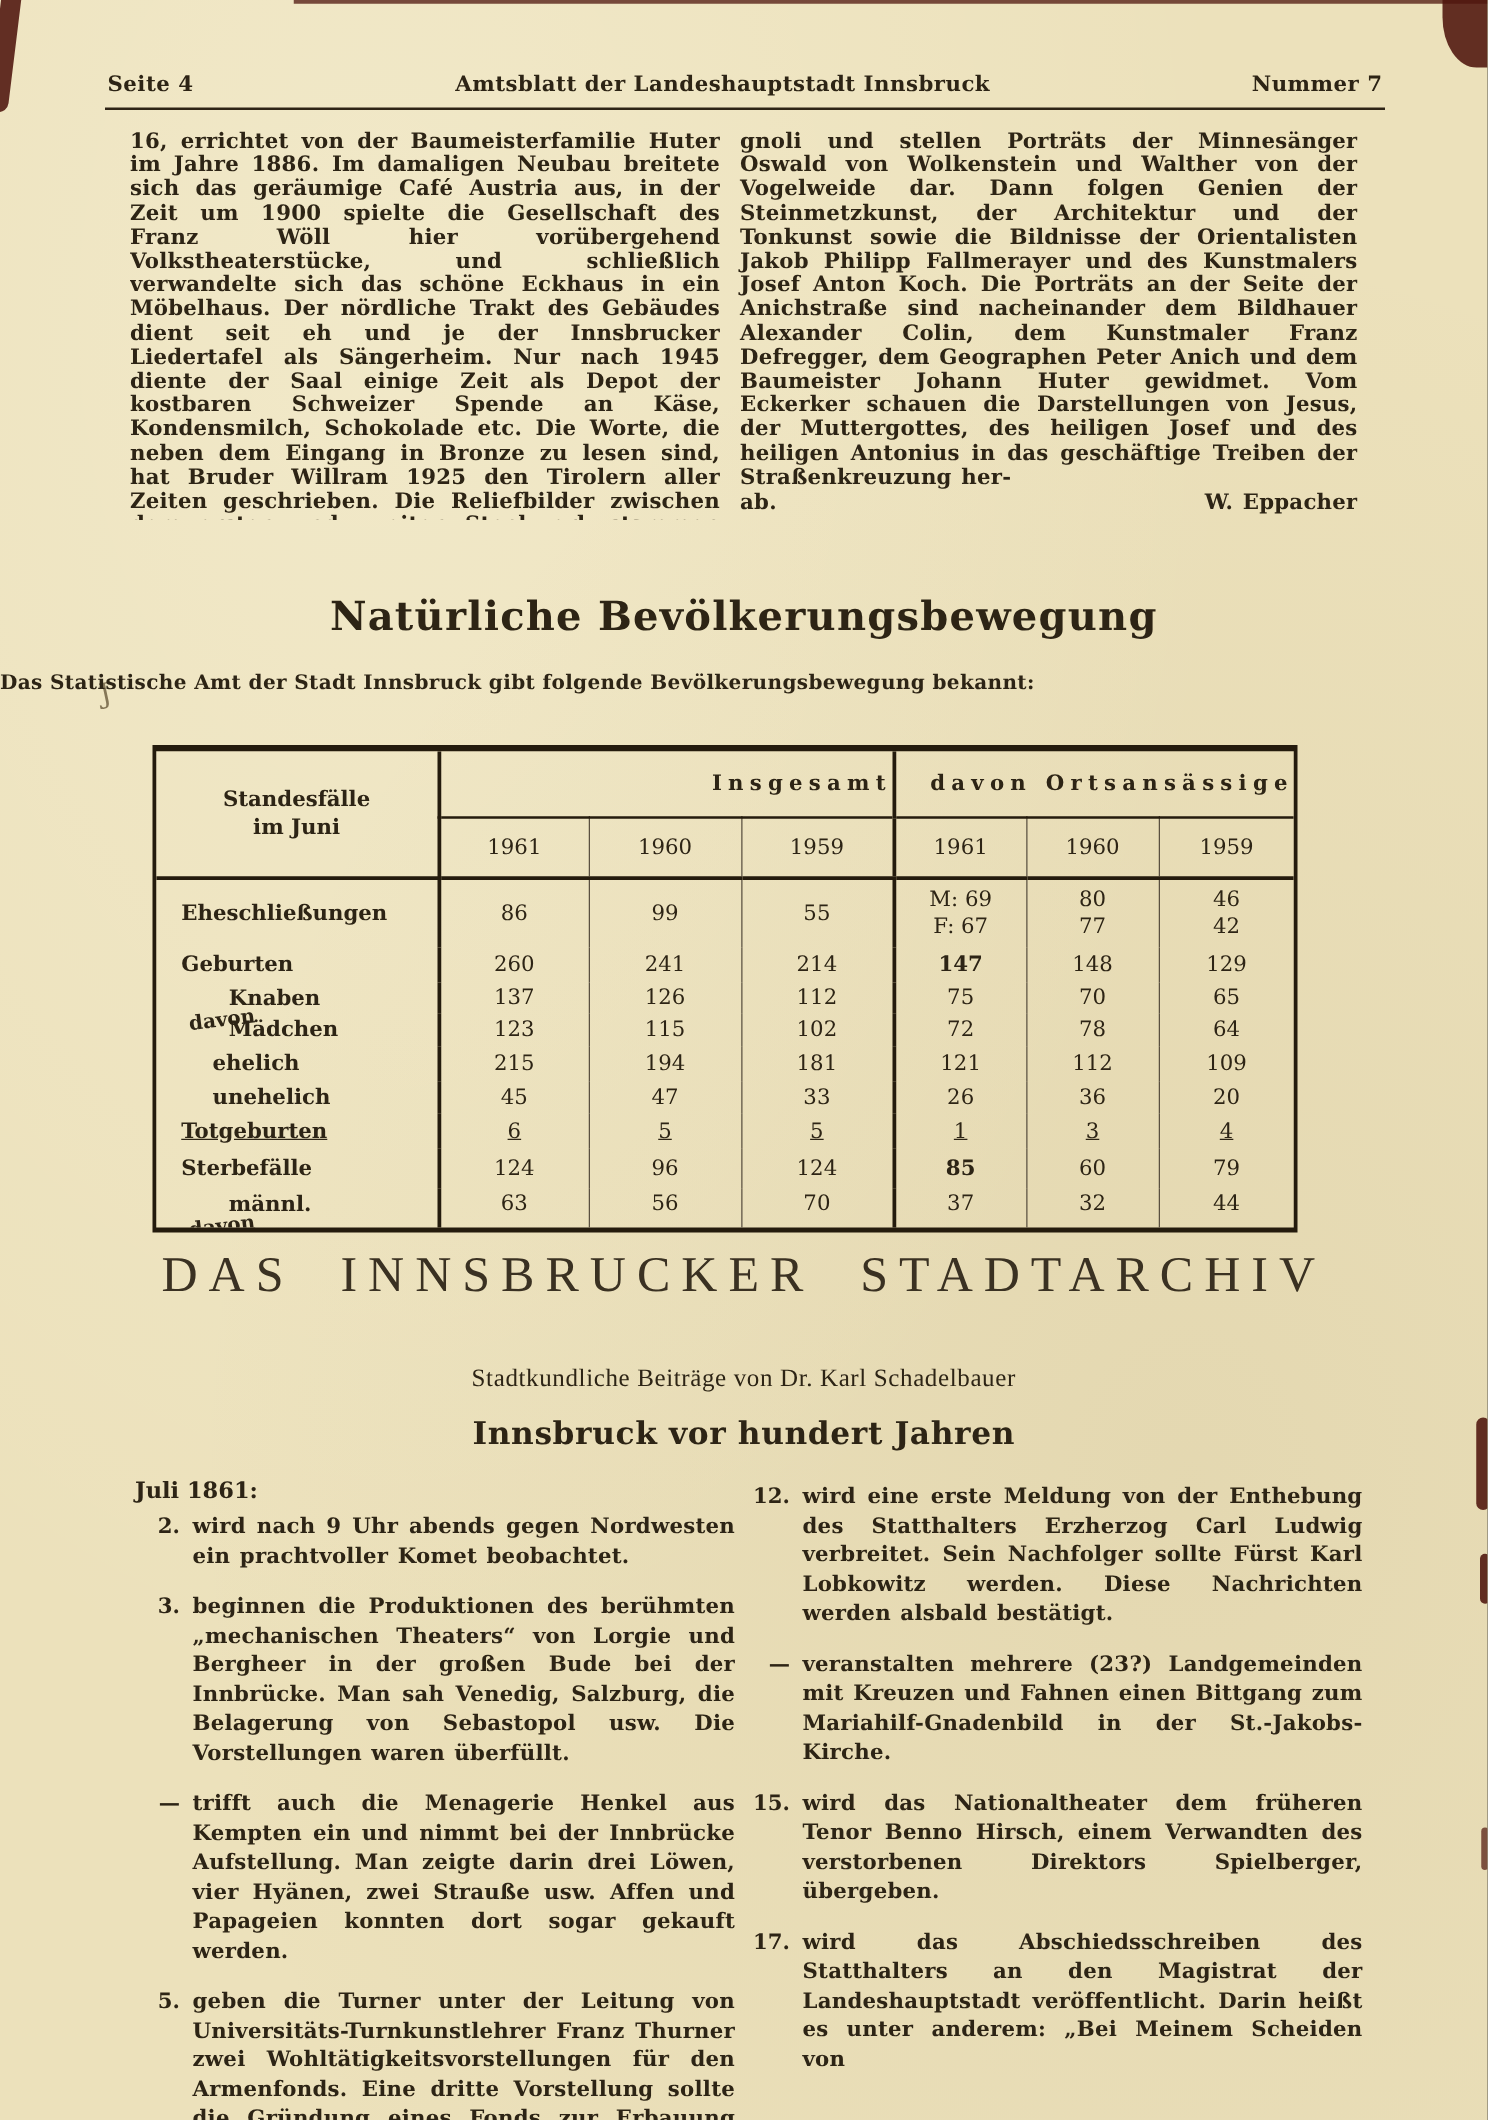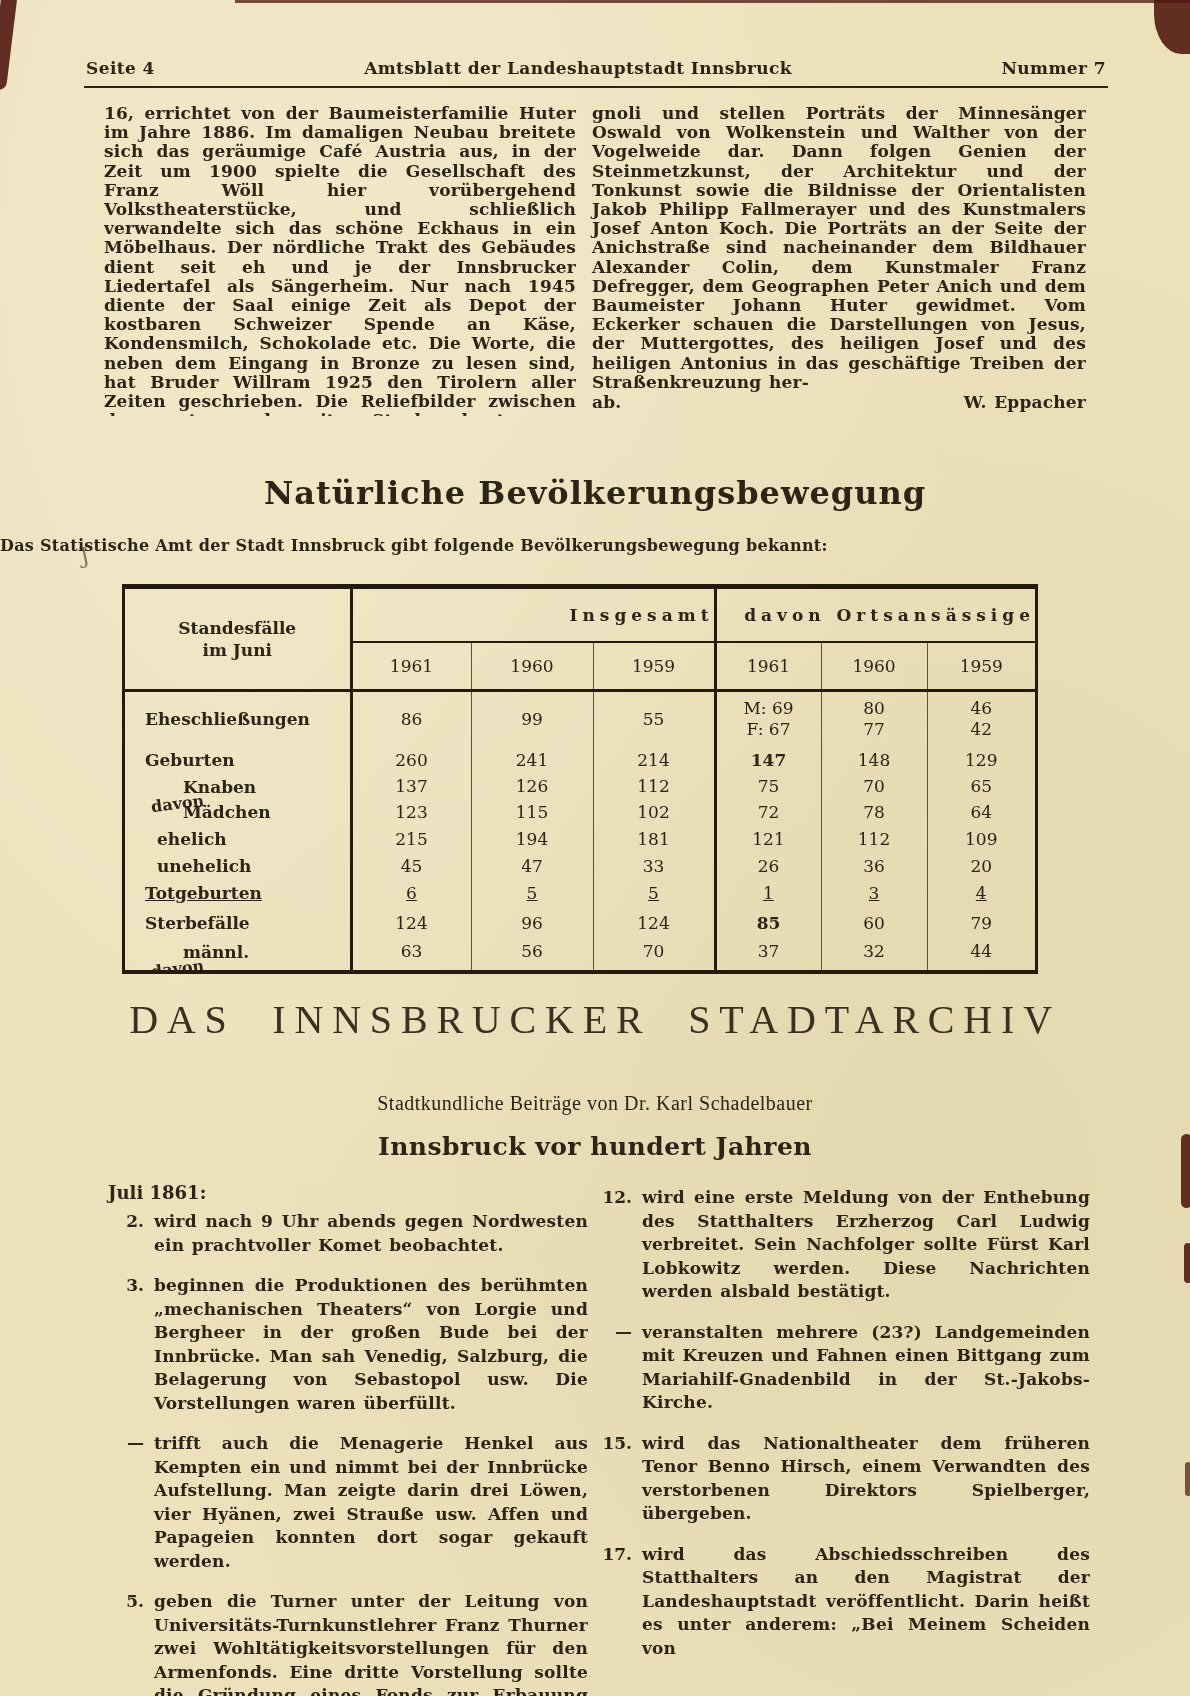--- a/index.html
+++ b/index.html
@@ -33,35 +33,35 @@
   .article .col{width:472px; font-size:17px; line-height:19.2px; font-weight:700;
     text-align:justify; letter-spacing:.2px; word-spacing:1.5px; hyphens:auto;}
   .article .col.right{width:494px;}
   .sig-row{display:flex; justify-content:space-between; font-size:17px; font-weight:700; margin-top:1px;}
   
   .pop-title{position:absolute; top:474px; left:0; width:100%; text-align:center;
     font-size:32px; font-weight:700; letter-spacing:1px;}
   .pop-intro{position:absolute; top:536px; left:0; width:100%; text-align:left;
     font-size:16px; font-weight:600; letter-spacing:.3px;}
   
-  .table-wrap{position:absolute; top:584px; left:122px; width:916px; height:390px;
+  .table-wrap{position:absolute; top:596px; left:122px; width:916px; height:390px;
     border:3px solid #241b0d; border-top-width:5px; border-bottom-width:4px;
     box-sizing:border-box; overflow:hidden;}
   table{width:100%; height:100%; border-collapse:collapse; table-layout:fixed;}
   th,td{padding:0; vertical-align:middle; font-weight:normal;}
   .bl-thick{border-left:3px solid #241b0d;}
   .bl-thin{border-left:1px solid #5a5040;}
   th.group{font-size:17px; font-weight:600; letter-spacing:5px; text-align:right;
     border-bottom:2px solid #241b0d; height:52px;}
   th.year{font-size:17px; height:46px; border-bottom:3px solid #241b0d;}
   th.rowhead{border-right:3px solid #241b0d; border-bottom:3px solid #241b0d; text-align:center;}
   .rowhead .l1{display:block; font-size:17px; font-weight:600;}
   .rowhead .l2{display:block; font-size:17px; font-weight:800; margin-top:2px;}
   td.lbl{font-size:17px; font-weight:700; text-align:left; padding-left:20px; position:relative;}
-  td.lbl.mid{padding-left:32px;}
+  td.lbl.mid{padding-left:45px;}
   td.lbl.sub{padding-left:58px; font-weight:600;}
   .davon-word{position:absolute; left:26px; bottom:-14px; font-size:16px; font-weight:600;
     transform:rotate(-7deg); white-space:nowrap;}
   td.val{font-size:17px; text-align:center; white-space:pre-line; line-height:21px;}
   td.val.b{font-weight:800;}
   tbody tr:nth-child(1) td{height:54px;}
   tbody tr:nth-child(2) td{height:28px;}
   tbody tr:nth-child(3) td{height:25px;}
   tbody tr:nth-child(4) td{height:26px;}
   tbody tr:nth-child(5) td{height:28px;}

